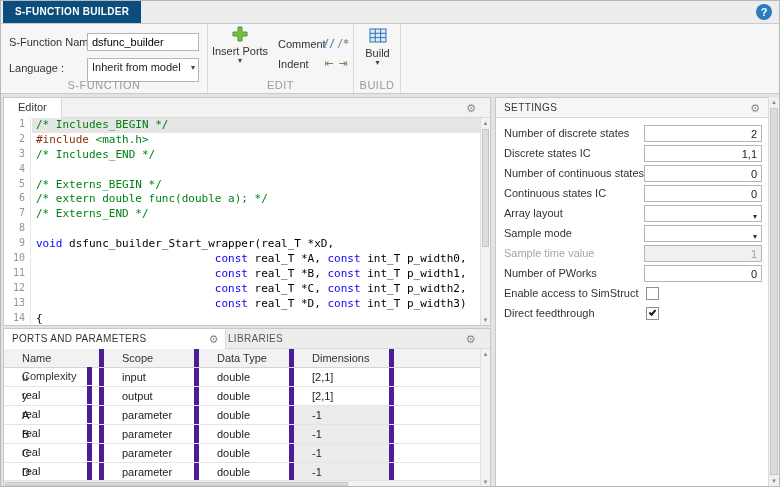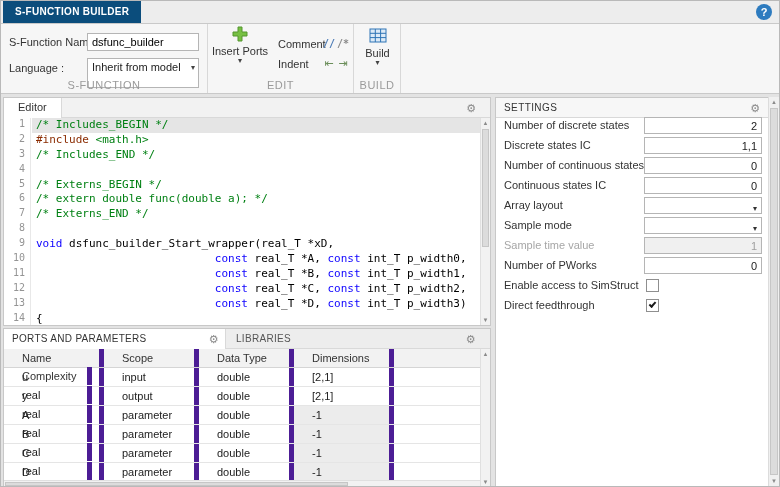--- a/index.html
+++ b/index.html
@@ -21,21 +21,21 @@
   .sec-sfunction { left:0; width:207px; }
   .sec-edit { left:207px; width:146px; }
   .sec-build { left:353px; width:47px; }
   .seclabel { position:absolute; bottom:2px; left:0; width:100%; text-align:center; font-size:11px; color:#9a9a9a; letter-spacing:.5px; }
   .tlabel { position:absolute; color:#333; white-space:nowrap; }
   .name-lbl { left:8px; top:12px; }
   .lang-lbl { left:8px; top:38px; }
   .name-input { position:absolute; left:86px; top:9px; width:112px; height:18px; border:1px solid #b5b5b5;
     font:11px "Liberation Sans", sans-serif; padding:0 4px; background:#fff; }
   .combo { position:absolute; background:#fff; border:1px solid #b5b5b5; }
-  .lang-combo { left:86px; top:34px; width:112px; height:30px; line-height:16px; padding:0 14px 0 4px; white-space:nowrap; overflow:hidden; }
+  .lang-combo { left:86px; top:34px; width:112px; height:24px; line-height:16px; padding:0 14px 0 4px; white-space:nowrap; overflow:hidden; }
   .combo .caret { position:absolute; right:3px; top:1px; font-size:8px; color:#444; }
   .big-btn { position:absolute; text-align:center; cursor:default; }
   .insert-ports { left:0; top:2px; width:64px; }
   .big-btn .big-lbl { margin-top:1px; color:#333; white-space:nowrap; }
   .drop-caret { font-size:8px; color:#444; line-height:8px; }
   .edit-row { position:absolute; left:66px; width:78px; height:16px; }
   .edit-row1 { top:13px; } .edit-row2 { top:33px; }
   .edit-row .tlabel2 { position:absolute; left:4px; top:1px; color:#333; }
   .mini-icons { position:absolute; right:2px; top:0; }
   .mini-icon { display:inline-block; width:14px; text-align:center; font-size:10px; font-weight:bold; color:#4a7ab5; font-family:"DejaVu Sans Mono", monospace; }
@@ -62,34 +62,34 @@
   
   .vscroll { position:absolute; right:0; top:0; bottom:0; width:10px; background:#f2f2f2; border-left:1px solid #e0e0e0; }
   .vscroll.table-scroll { top:20px; }
   .sarrow { position:absolute; left:0; width:100%; height:10px; color:#8a8a8a; font-size:6px; text-align:center; line-height:10px; cursor:default; }
   .sarrow.up { top:0; } .sarrow.down { bottom:0; }
   .sthumb { position:absolute; left:1px; right:1px; background:#dcdcdc; border:1px solid #c6c6c6; }
   .win-vscroll { position:absolute; right:0; top:96px; bottom:0; width:11px; background:#f0f0f0; border-left:1px solid #dcdcdc; }
   
   .ports-tab-active { position:absolute; left:0; top:0; width:222px; height:20px; background:#fff; border-right:1px solid #d9d9d9;
     line-height:20px; padding-left:8px; font-size:10px; color:#333; letter-spacing:.3px; z-index:2; }
-  .ports-tab-inactive { position:absolute; left:222px; right:0; top:0; height:20px; background:#ededed; border-bottom:1px solid #d9d9d9;
+  .ports-tab-inactive { position:absolute; left:214px; right:0; top:0; height:20px; background:#ededed; border-bottom:1px solid #d9d9d9;
     line-height:20px; padding-left:10px; font-size:10px; color:#555; letter-spacing:.3px; }
   .tbl { position:absolute; left:0; top:20px; right:10px; bottom:7px; overflow:hidden; }
   .thead { height:19px; background:#f2f2f2; border-bottom:1px solid #d5d5d5; }
   .trow { height:19px; border-bottom:1px solid #e5e5e5; background:#fff; }
   .tcell { display:inline-block; height:18px; line-height:18px; padding-left:18px; border-right:5px solid #4c1d95; vertical-align:top; overflow:hidden; white-space:nowrap; }
   .thead .tcell { color:#333; }
   .c0{width:100px}.c1{width:95px}.c2{width:95px}.c3{width:100px}.c4{width:88px}
   .dimdis { background:#ececec; }
   .hscroll { position:absolute; left:0; right:10px; bottom:0; height:7px; background:#f2f2f2; border-top:1px solid #e0e0e0; }
   .hthumb { position:absolute; left:1px; top:1px; height:4px; width:72%; background:#dcdcdc; border:1px solid #c6c6c6; }
   
   .settings-title { position:absolute; left:8px; top:0; line-height:20px; font-size:10px; color:#333; letter-spacing:.4px; }
-  .settings-fields { position:absolute; left:0; top:18px; width:100%;text-decoration:underline; }
+  .settings-fields { position:absolute; left:0; top:26px; width:100%;text-decoration:underline; }
   .srow { position:relative; height:20px; }
   .slabel { position:absolute; left:8px; top:3px; color:#333; white-space:nowrap; }
   .slabel.dis { color:#a6a6a6; }
   .sinput { position:absolute; right:6px; top:1px; width:118px; height:17px; border:1px solid #b5b5b5; background:#fff;
     font:11px "Liberation Sans", sans-serif; padding:0 4px; text-align:right; color:#222; }
   .sinput.dis { background:#f0f0f0; color:#a0a0a0; }
   .scombo { position:absolute; right:6px; top:1px; width:118px; height:17px; border:1px solid #b5b5b5; background:#fff;
     line-height:15px; padding:15px 16px 0 5px; white-space:nowrap; overflow:hidden; }
   .scombo .caret { position:absolute; right:4px; top:3px; font-size:8px; color:#333; }
   .scheck { position:absolute; left:150px; top:3px; width:13px; height:13px; border:1px solid #8f8f8f; background:#fff; }

